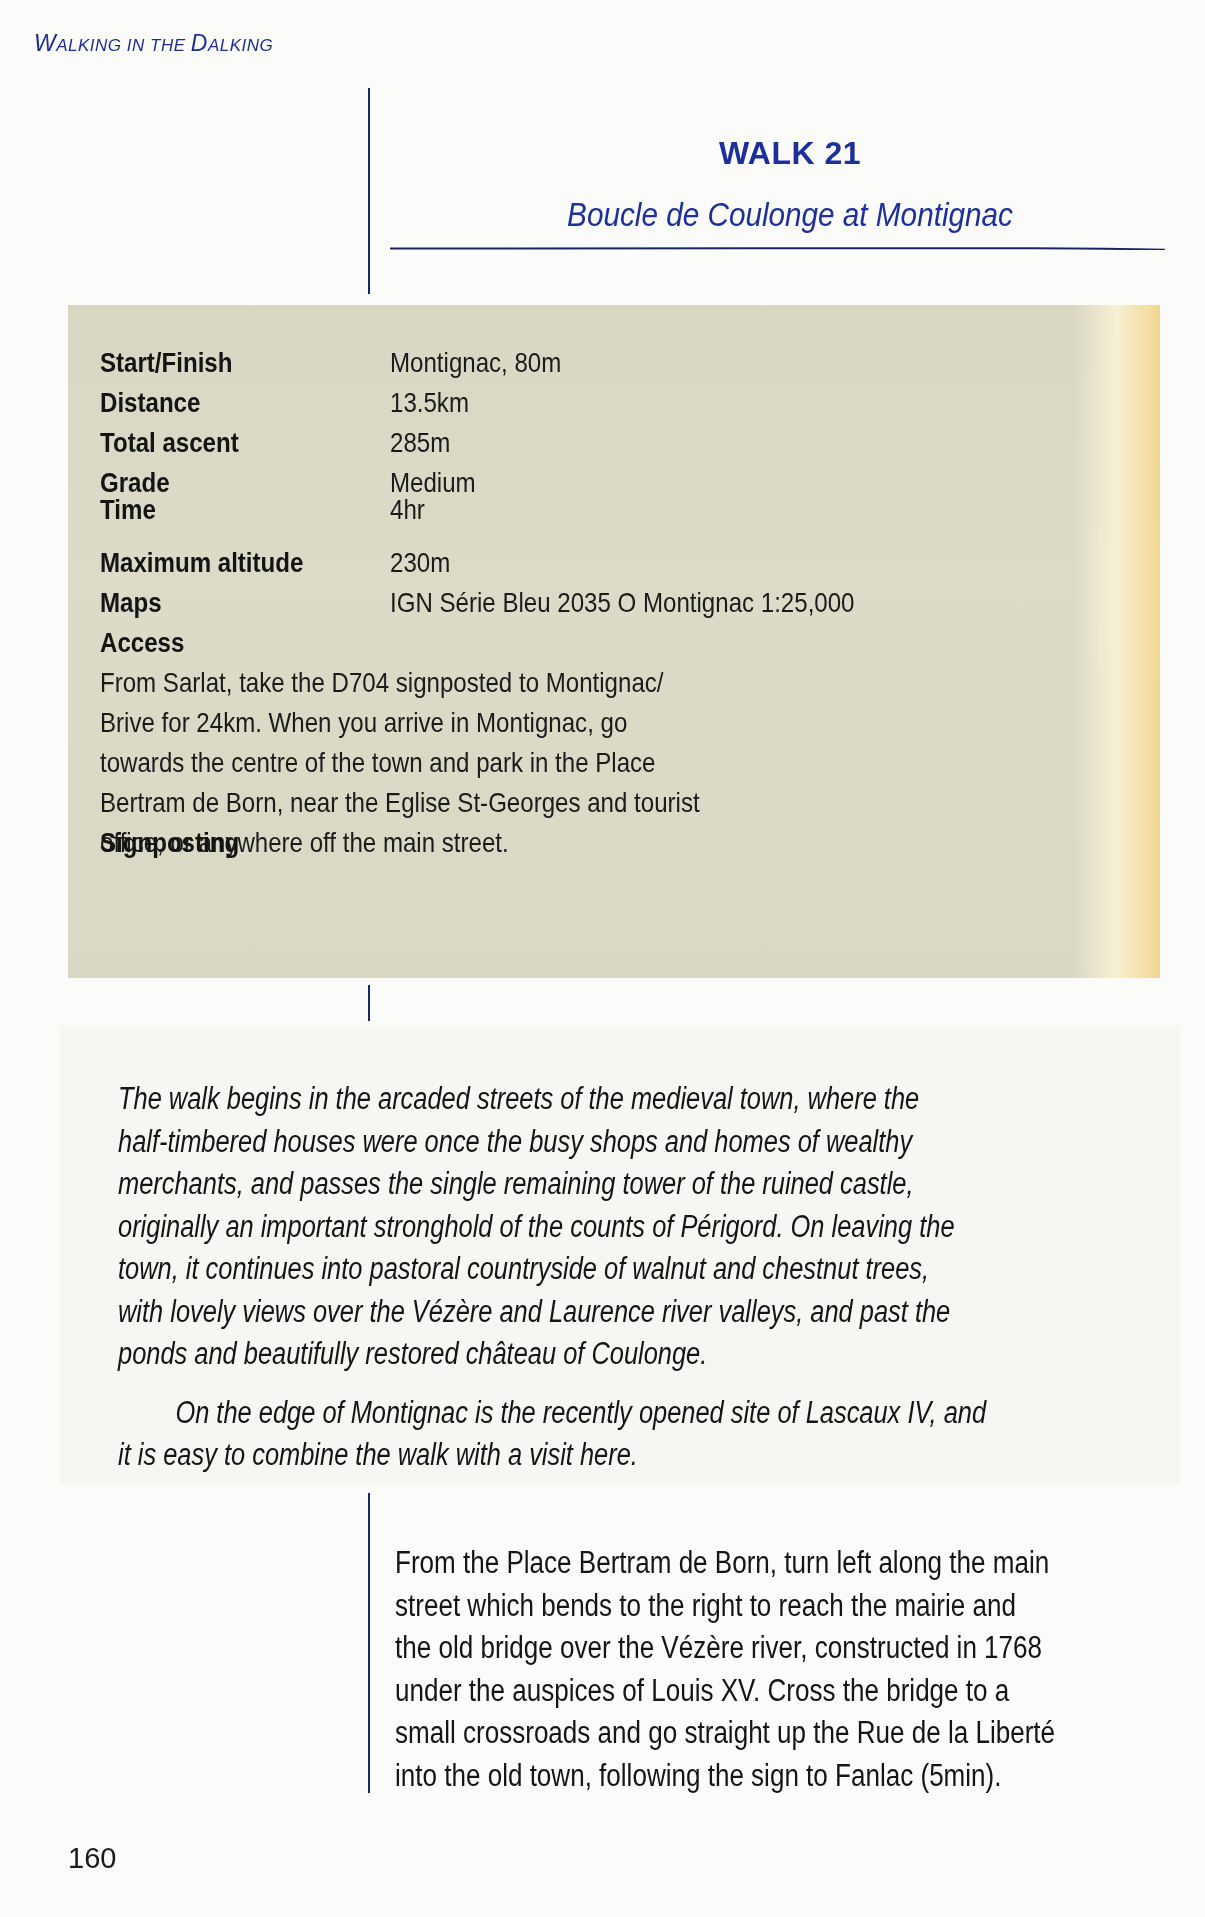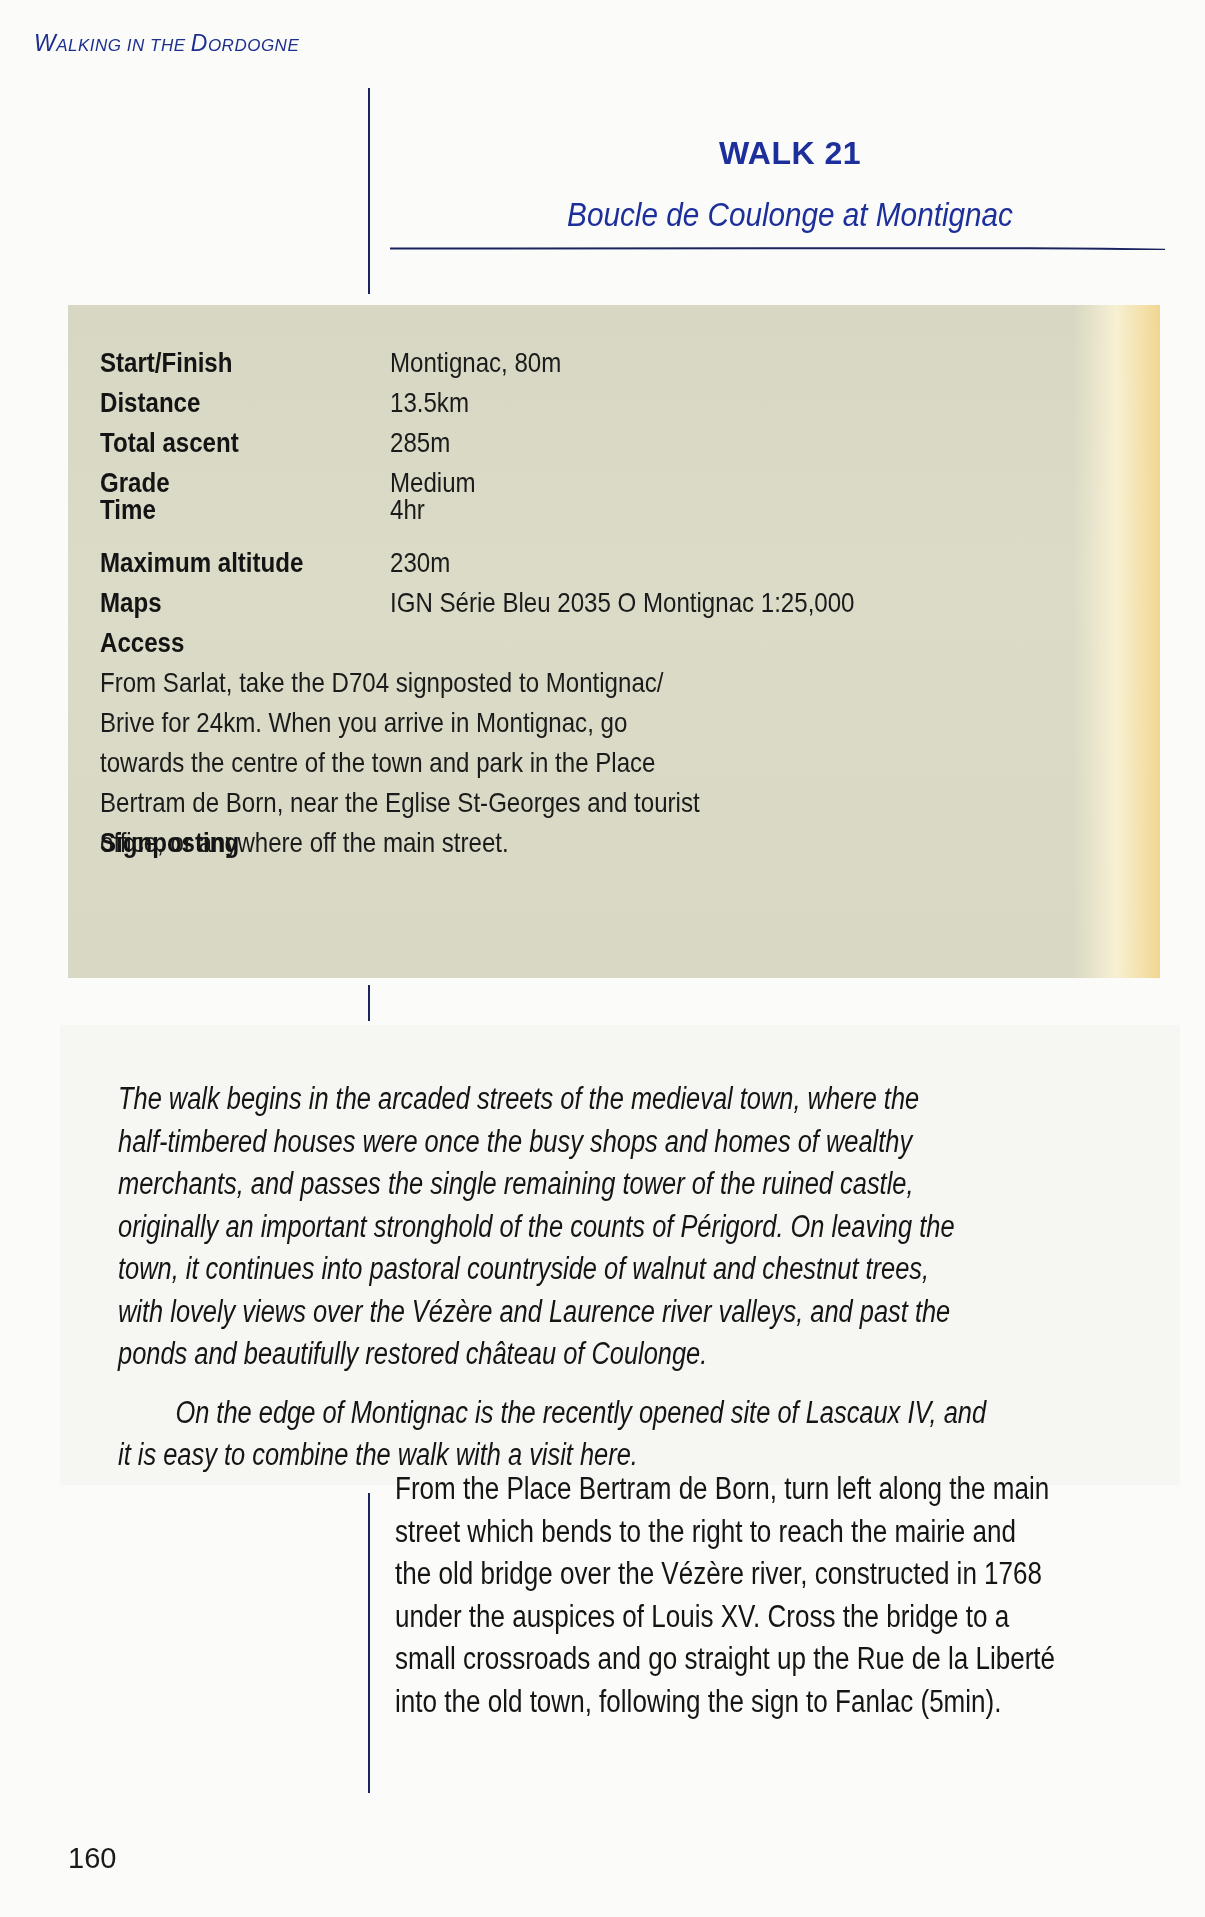--- a/index.html
+++ b/index.html
@@ -63,34 +63,34 @@
     position: absolute; left: 60px; top: 1025px; width: 1120px; height: 460px;
     background: #f6f6f3;
   }
   .intro {
     position: absolute; left: 102px; top: 1062px; width: 1040px;
     font-size: 31px; line-height: 42.5px; color: #151515;
   }
   .intro p { margin: 16px; font-style: italic; }
   .line { display: block; white-space: nowrap; transform: scaleX(0.82); transform-origin: left; }
   .route {
-    position: absolute; left: 395px; top: 1468px; width: 780px;
+    position: absolute; left: 395px; top: 1542px; width: 780px;
     font-size: 31px; line-height: 42.5px; color: #151515;
   }
   .route .line { transform: scaleX(0.84); }
   .folio {
     position: absolute; left: 68px; top: 1842px;
     font-size: 29px; color: #1a1a1a;
   }
 </style>
 </head>
 <body>
 
 <div class="running-head">
-  <span class="big">W</span><span>ALKING IN THE </span><span class="big">D</span><span>ORDOGNE</span>
+  <span class="big">W</span><span>ALKING IN THE </span><span class="big">D</span><span>ALKING</span>
 </div>
 
 <div class="vrule" style="left:368px; top:88px; height:206px;"></div>
 <div class="vrule" style="left:368px; top:985px; height:36px;"></div>
 <div class="vrule" style="left:368px; top:1493px; height:300px;"></div>
 
 <div class="walk-no">WALK 21</div>
 <div class="walk-name">Boucle de Coulonge at Montignac</div>
 <svg class="title-rule" viewBox="0 0 775 3" preserveAspectRatio="none">
   <path d="M0 1.5 L640 1.2 Q720 1.4 775 2.8" stroke="#1a2560" stroke-width="2" fill="none"></path>

